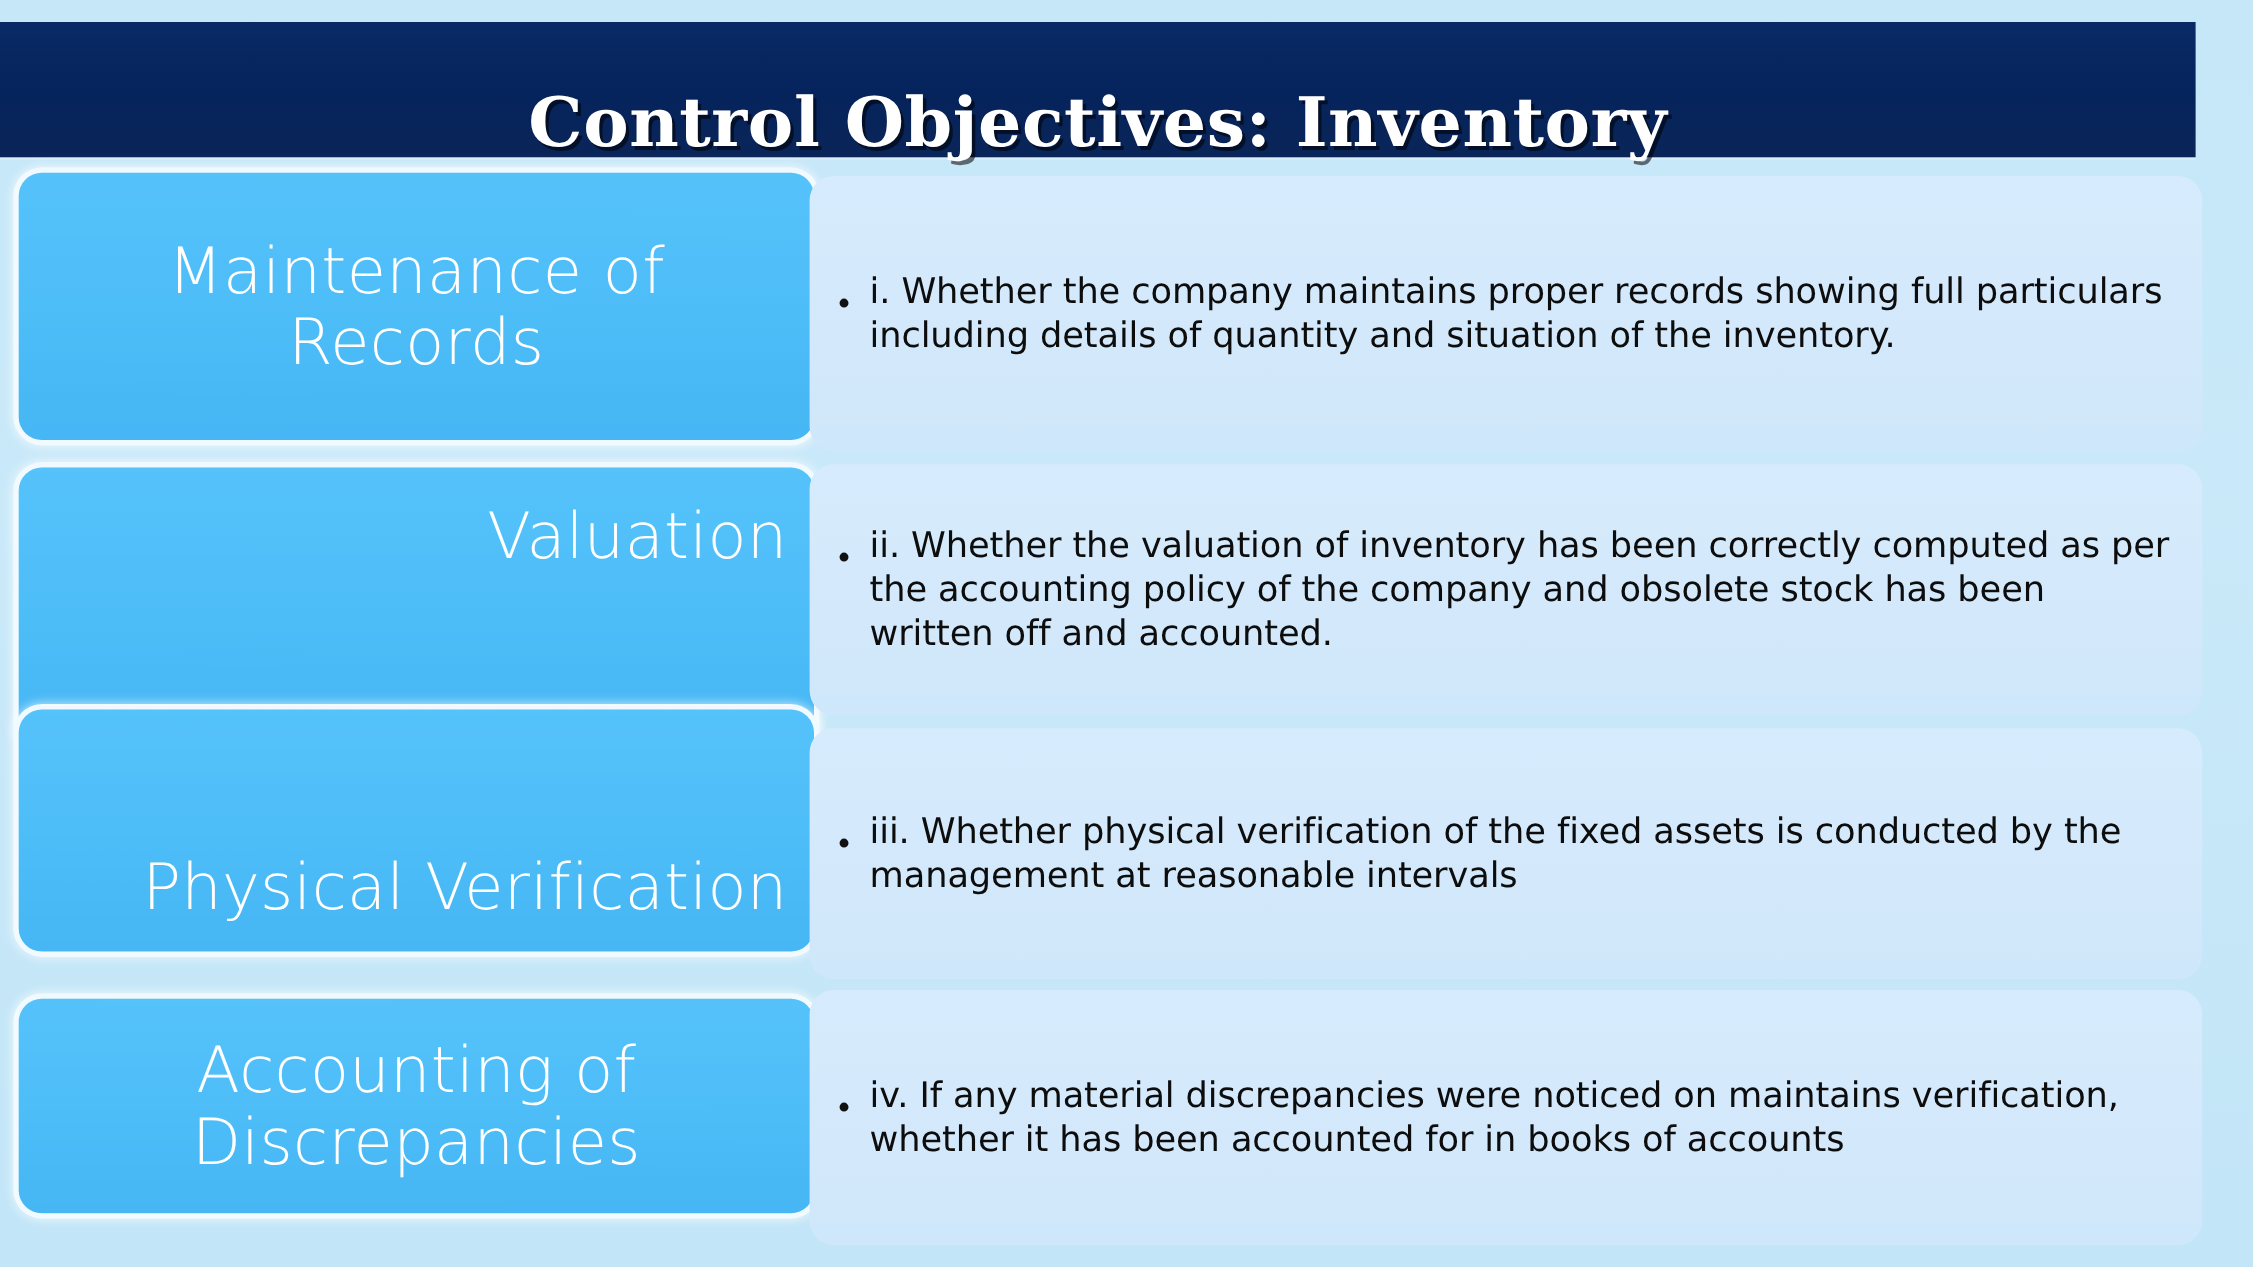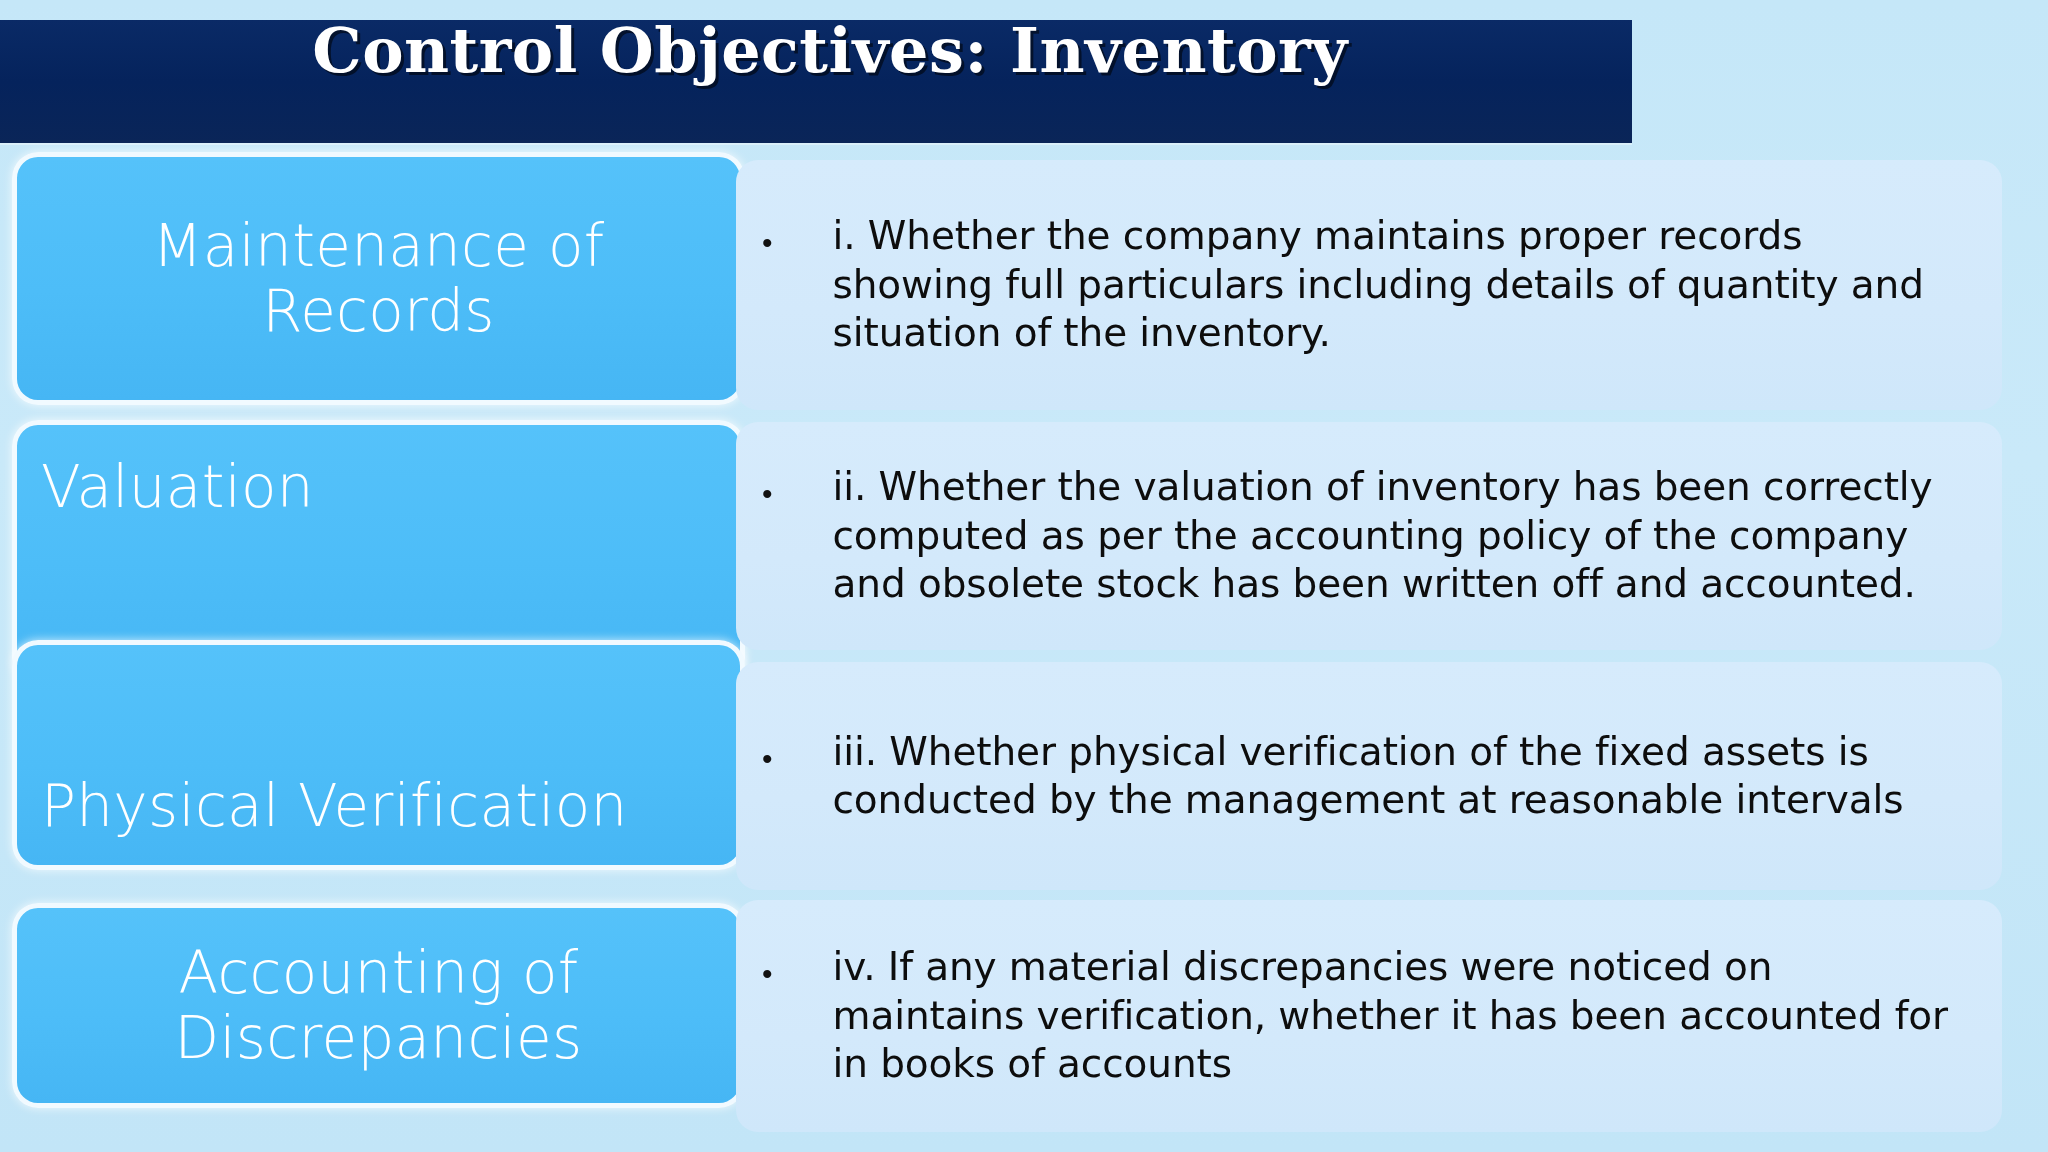--- a/index.html
+++ b/index.html
@@ -20,28 +20,27 @@
     height: 1152px;
     background: linear-gradient(180deg, #c5e7f8 0%, #c9e9f9 40%, #c2e5f7 100%);
     overflow: hidden;
   }
 
   
   #title-bar {
     position: absolute;
     left: 0px;
     top: 20px;
-    width: 1604px;
+    width: 1996px;
     height: 123px;
     background: linear-gradient(180deg, #0a2a66 0%, #05235c 50%, #0a2558 100%);
     box-shadow: 0 2px 0 rgba(255,255,255,0.35);
     display: flex;
-    align-items: flex-start;
+    align-items: flex-end;
     justify-content: center;
-    padding-left: 28px;
   }
   #title-text {
     color: #ffffff;
     font-family: "DejaVu Serif", "Liberation Serif", serif;
     font-weight: bold;
     font-size: 62px;
     letter-spacing: 0.5px;
     line-height: 1;
     text-shadow: 3px 3px 0px rgba(0,0,0,0.55);
     white-space: nowrap;
@@ -58,21 +57,21 @@
   .chip {
     position: absolute;
     left: 12px;
     width: 733px;
     border-radius: 26px;
     background: linear-gradient(180deg, #55c2fa 0%, #4dbdf8 55%, #46b6f4 100%);
     border: 5px solid rgba(255,255,255,0.92);
     box-sizing: border-box;
     box-shadow: 0 0 10px rgba(255,255,255,0.75);
     display: flex;
-    justify-content: flex-start;
+    justify-content: flex-end;
     padding: 0 24px;
     box-sizing: border-box;
   }
   .chip-label {
     color: #ffffff;
     font-family: "DejaVu Sans", "Liberation Sans", sans-serif;
     font-weight: 300;
     font-size: 58px;
     line-height: 1.12;
     text-align: center;
@@ -99,25 +98,24 @@
     color: #111111;
     font-size: 30px;
     line-height: 1;
     margin-top: 16px;
     margin-right: 18px;
     flex: 0 0 auto;
   }
   .bullet-text {
     color: #0d0d0d;
     font-family: "DejaVu Sans", "Liberation Sans", sans-serif;
-    font-size: 39px;
+    font-size: 32px;
     line-height: 1.24;
     font-weight: 400;
     letter-spacing: -0.1px;
-    margin-left: 42px;
   }
 
   
   #row-1 .chip   { top: 152px;  height: 253px; align-items: center; }
   #row-1 .panel  { top: 160px;  height: 250px; }
 
   #row-2 .chip   { top: 420px;  height: 264px; align-items: flex-start; padding-top: 30px; }
   #row-2 .panel  { top: 422px;  height: 228px; }
 
   #row-3 .chip   { top: 640px;  height: 230px; align-items: flex-end;  padding-bottom: 26px; }

